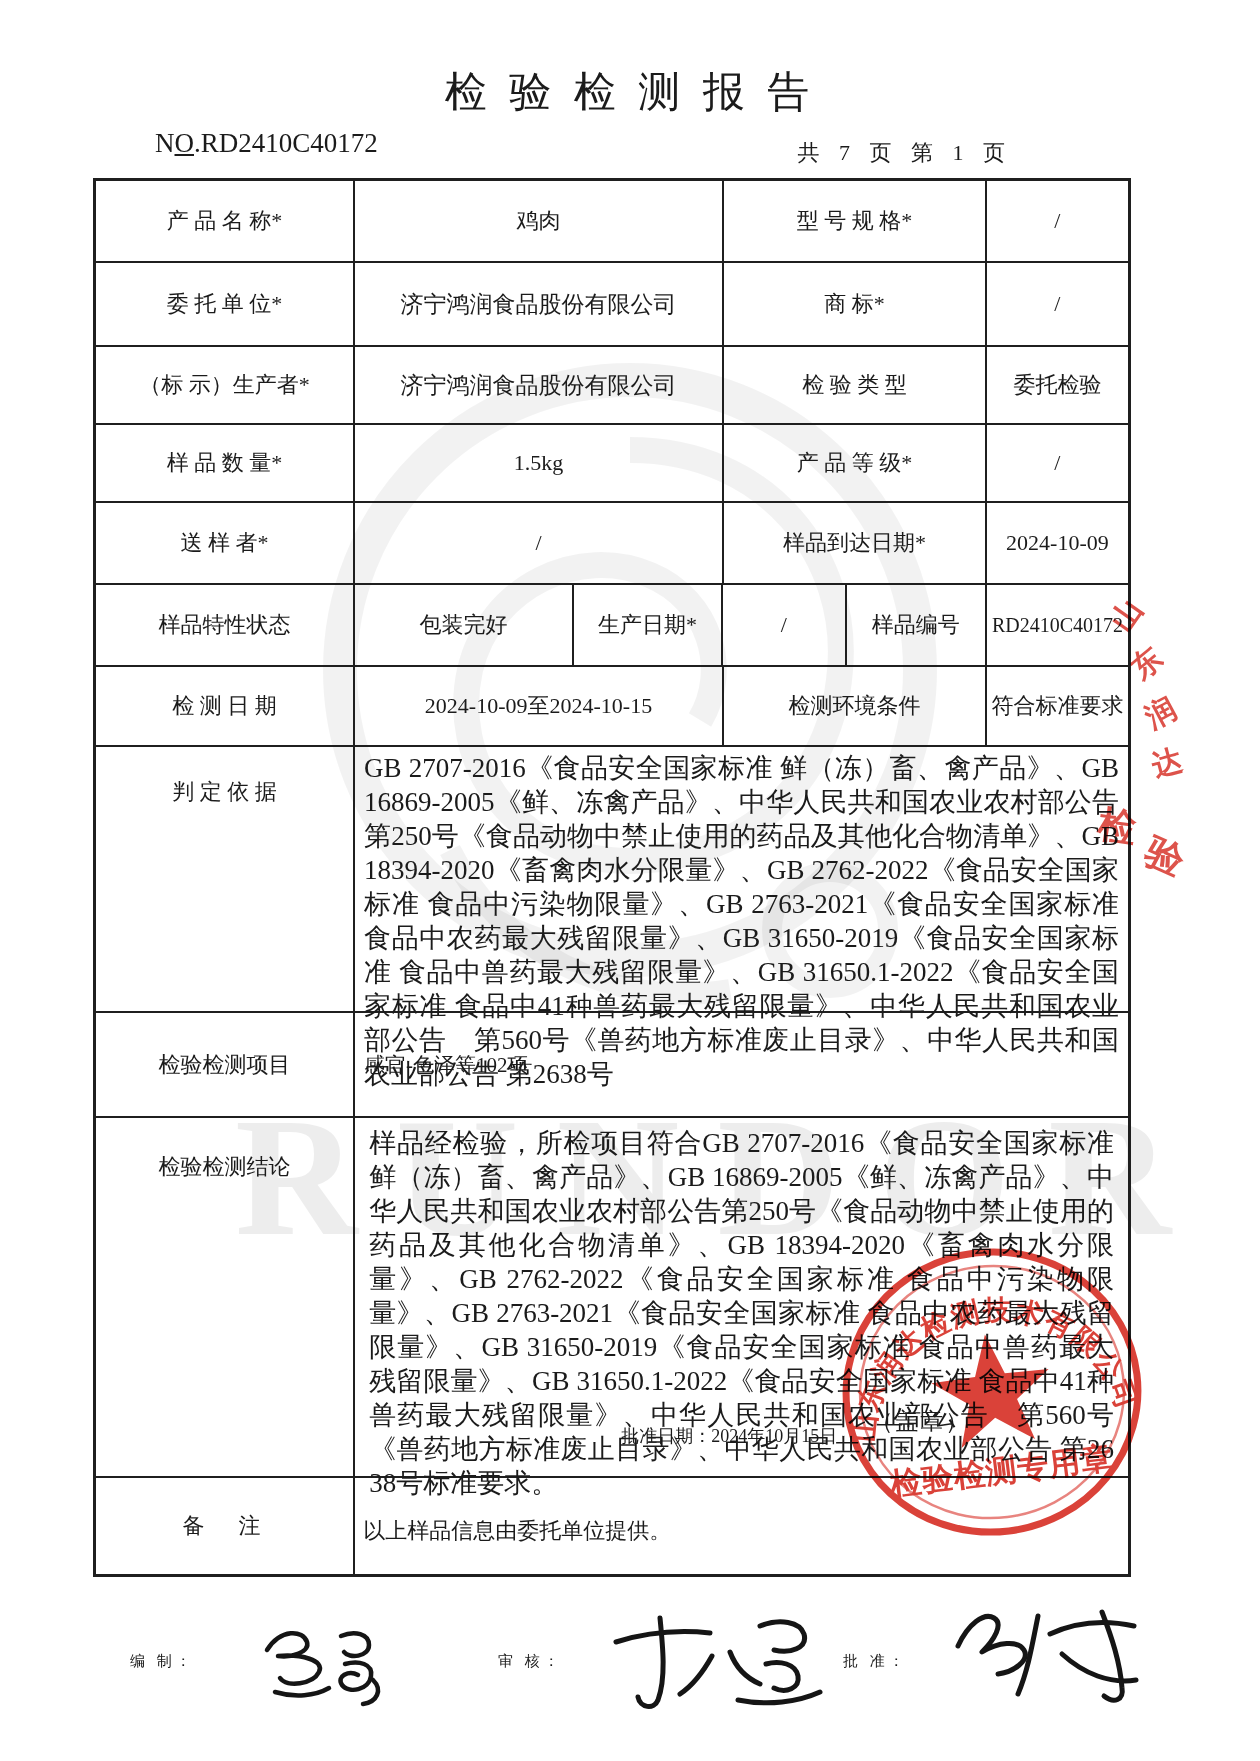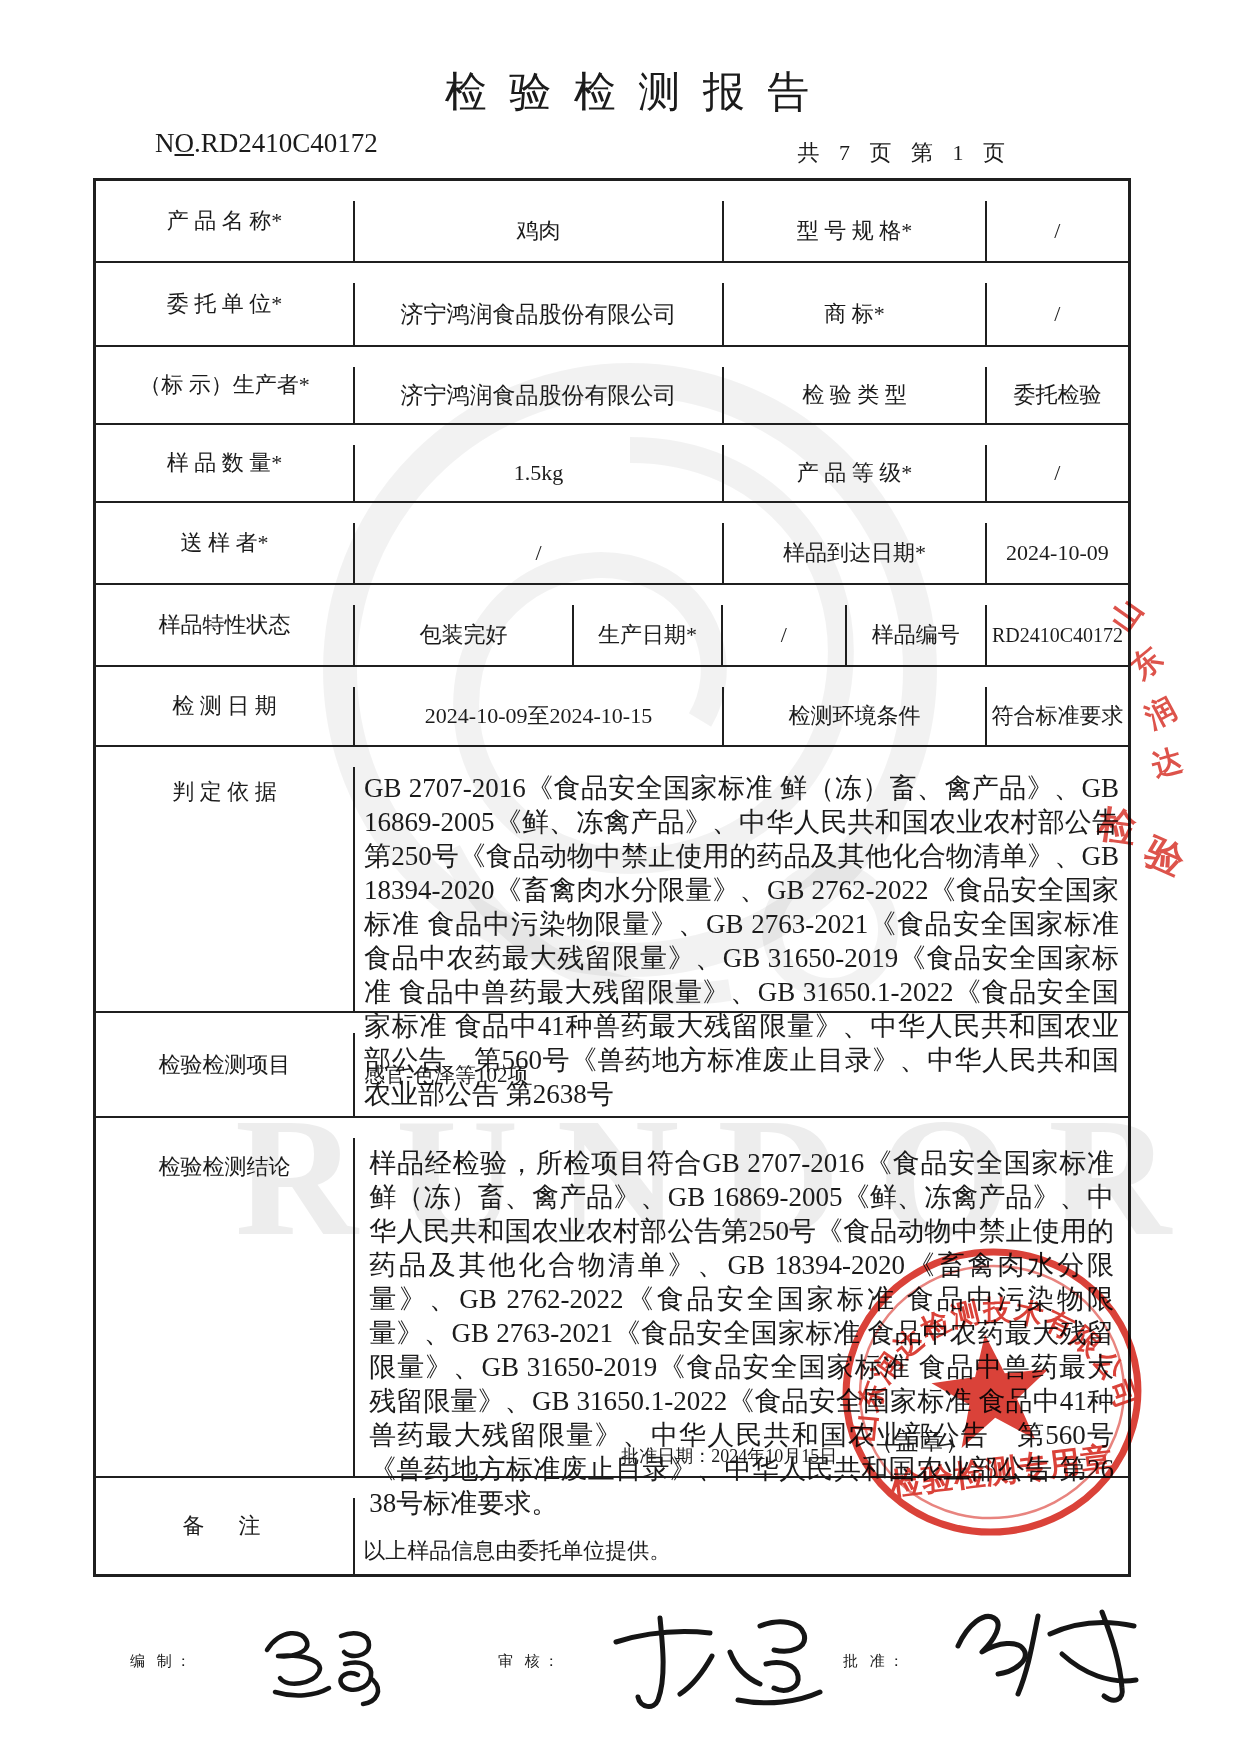--- a/index.html
+++ b/index.html
@@ -27,21 +27,21 @@
   .tbl{
     position:absolute;left:93px;top:178px;width:1038px;z-index:2;
     border:3px solid #1f1f1f;box-sizing:border-box;background:transparent;
   }
   .row{display:flex;box-sizing:border-box;}
   .row + .row{border-top:2px solid #1f1f1f;}
   .c{
     box-sizing:border-box;display:flex;align-items:center;justify-content:center;
     font-size:22px;text-align:center;padding:2px 4px;
   }
-  .c + .c{border-left:2px solid #1f1f1f;margin-top:20px;}
+  .c + .c{border-left:2px solid #1f1f1f;}
   .c.big{font-size:23px;}
   .c.topalign{align-items:flex-start;}
   .c.lefttext{justify-content:flex-start;text-align:left;}
   .longtext{
     font-size:27px;line-height:34px;text-align:justify;
     word-break:break-all;padding:4px 9px;display:block;
   }
   .lblpad-basis{padding-top:30px;}
   .lblpad-concl{padding-top:34px;}
   .concl-cell{position:relative;display:block;}

